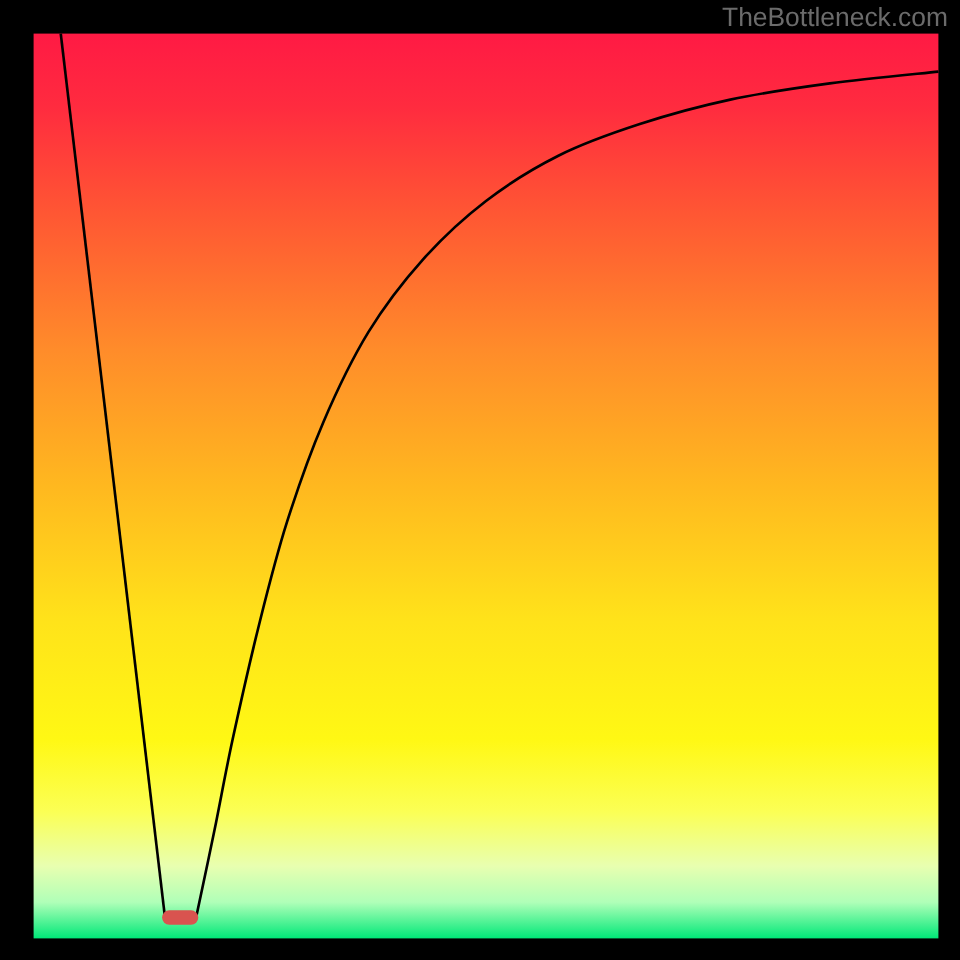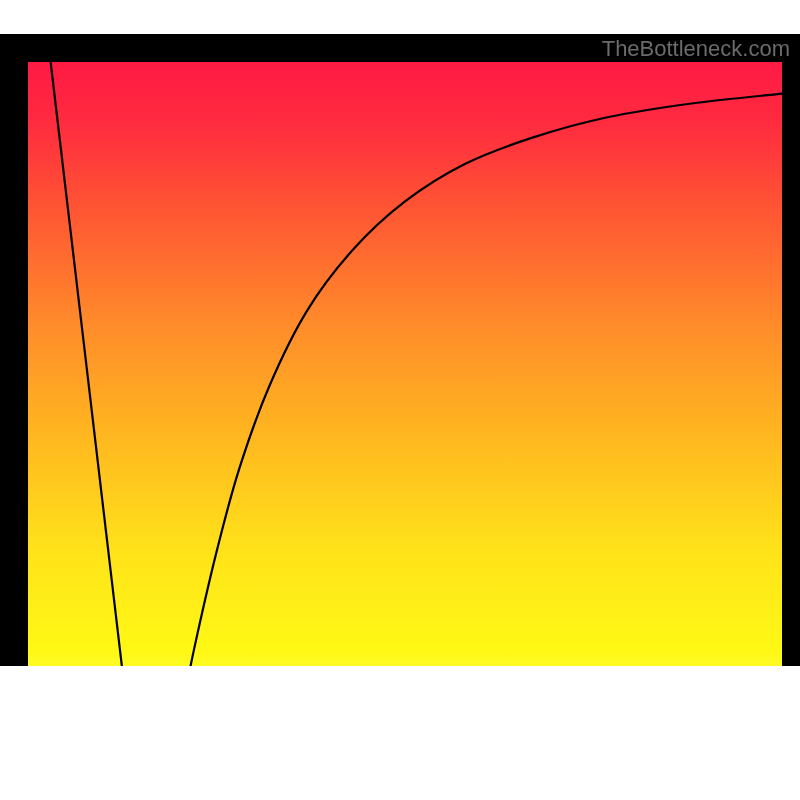--- a/index.html
+++ b/index.html
@@ -2,23 +2,22 @@
 <html><head>
 <meta charset="utf-8">
 <style>
   body {
     margin: 0;
     padding: 0;
     background: #fff;
   }
   .container {
     width: 800px;
-    height: 632px;
+    height: 800px;
     position: relative;
-    margin-top: 34px;
   }
   .watermark {
     position: absolute;
     top: 2px;
     right: 10px;
     font-family: Arial, sans-serif;
     font-size: 22px;
     color: #6b6b6b;
     font-weight: 500;
     z-index: 10;

